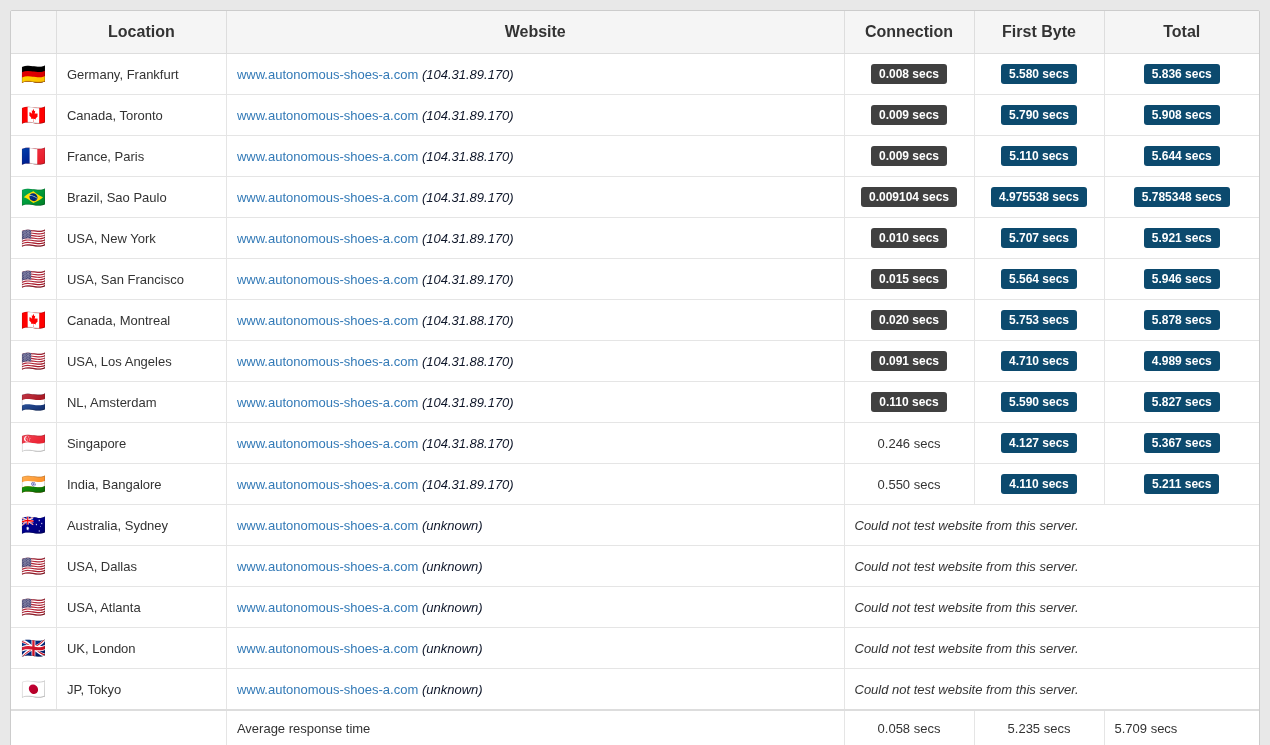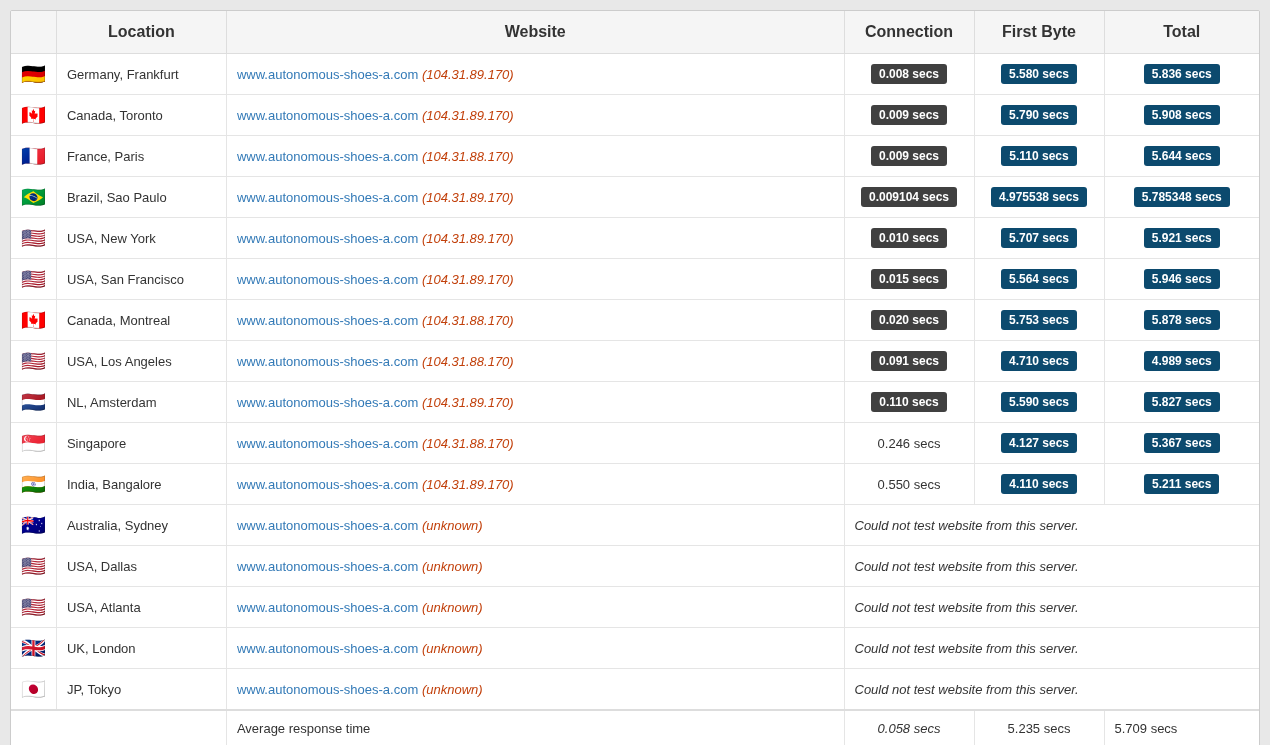--- a/index.html
+++ b/index.html
@@ -60,21 +60,21 @@
     }
     .col-total {
       width: 155px;
       text-align: center;
     }
     .website-main {
       color: #337ab7;
       text-decoration: none;
     }
     .website-ip {
-      color: #c2410c;
+      color: #0f172a;
       font-style: italic;
       text-align: center;
     }
     .badge {
       display: inline-block;
       padding: 3px 8px;
       border-radius: 3px;
       font-size: 12px;
       font-weight: bold;
       color: #fff;
@@ -220,21 +220,21 @@
         </tr>
         <tr>
           <td class="col-flag" style="font-size: 20px; text-align: center;">🇯🇵</td>
           <td class="col-location-name">JP, Tokyo</td>
           <td class="col-website"><span class="website-main">www.autonomous-shoes-a.com</span><span class="website-ip"> (unknown)</span></td>
           <td colspan="3" class="error-msg">Could not test website from this server.</td>
         </tr>
         <tr class="avg-label">
           <td colspan="2"></td>
           <td style="padding-left: 10px;">Average response time</td>
-          <td class="col-connection" style="text-align: center; font-style: italic;">0.058 secs</td>
+          <td class="col-connection" style="text-align: center;">0.058 secs</td>
           <td class="col-firstbyte" style="text-align: center;">5.235 secs</td>
           <td class="col-total" style="text-align: left;">5.709 secs</td>
         </tr>
         <tr style="border-top: 1px solid rgb(229, 229, 229);">
           <td colspan="2"></td>
           <td style="padding-left: 10px; padding-top: 10px; padding-bottom: 10px;"></td>
           <td colspan="3" style="padding-top: 8px; padding-bottom: 8px;"></td>
         </tr>
       </tbody>
   </table>

